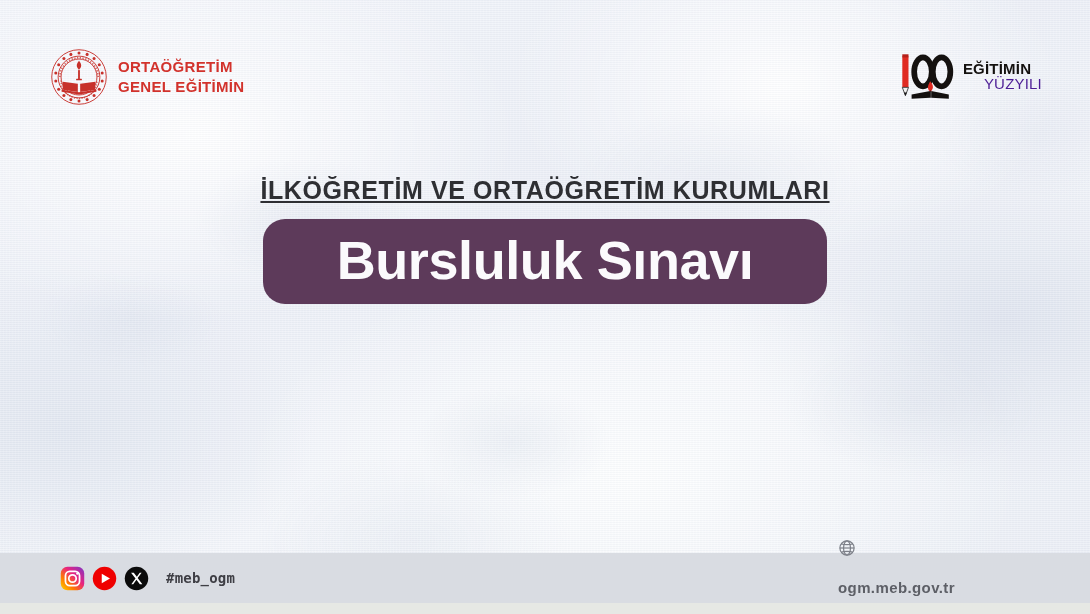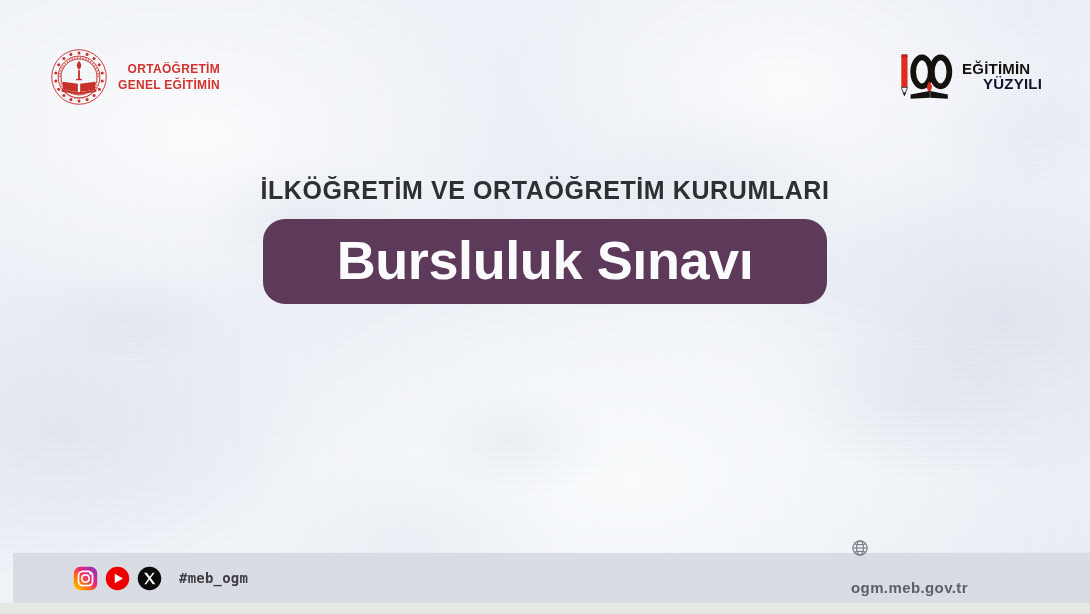--- a/index.html
+++ b/index.html
@@ -59,25 +59,24 @@
     left: 50px;
     top: 48px;
     display: flex;
     align-items: center;
     gap: 10px;
   }
   .meb-seal { width: 58px; height: 58px; display: block; }
   .meb-text {
     color: #d2322c;
     font-weight: bold;
-    font-size: 12px;
+    font-size: 15px;
     letter-spacing: .3px;
     line-height: 1.35;
     white-space: nowrap;
-    text-align: right;
   }
 
   .logo-100 {
     position: absolute;
     right: 48px;
     top: 50px;
     display: flex;
     align-items: center;
     gap: 8px;
   }
@@ -88,62 +87,63 @@
   }
   .text-100 .l1 {
     display: block;
     color: #14110f;
     font-weight: bold;
     font-size: 15px;
     letter-spacing: .2px;
   }
   .text-100 .l2 {
     display: block;
-    color: #0f172a;
-    font-weight: bold;
+    color: #4c1d95;
+    font-weight: normal;
     font-size: 15px;
     letter-spacing: .2px;
     margin-left: 21px;
   }
 
   
   .title-block {
     position: absolute;
     left: 0;
     right: 0;
     top: 176px;
     text-align: center;
   }
   .subtitle {
     color: #2e2f33;
     font-size: 25px;
     font-weight: bold;
     letter-spacing: .6px;
     margin: 0 0 14px 0;
+    text-decoration: underline;
   }
   .title-pill {
     display: inline-block;
     background: #5d3a5a;
     border-radius: 22px;
     padding: 14px 46px 16px 46px;
     min-width: 472px;
   }
   .title-pill .title-text {
     color: #fbfafc;
     font-size: 54px;
     font-weight: bold;
     letter-spacing: -.4px;
     line-height: 1.02;
     white-space: nowrap;
   }
 
   
   .footer {
     position: absolute;
-    left: 13px;
+    left: 0;
     right: 0;
     top: 553px;
     height: 50px;
     background: #d9dce2;
     display: flex;
     align-items: center;
   }
   .footer-strip {
     position: absolute;
     left: 0;

